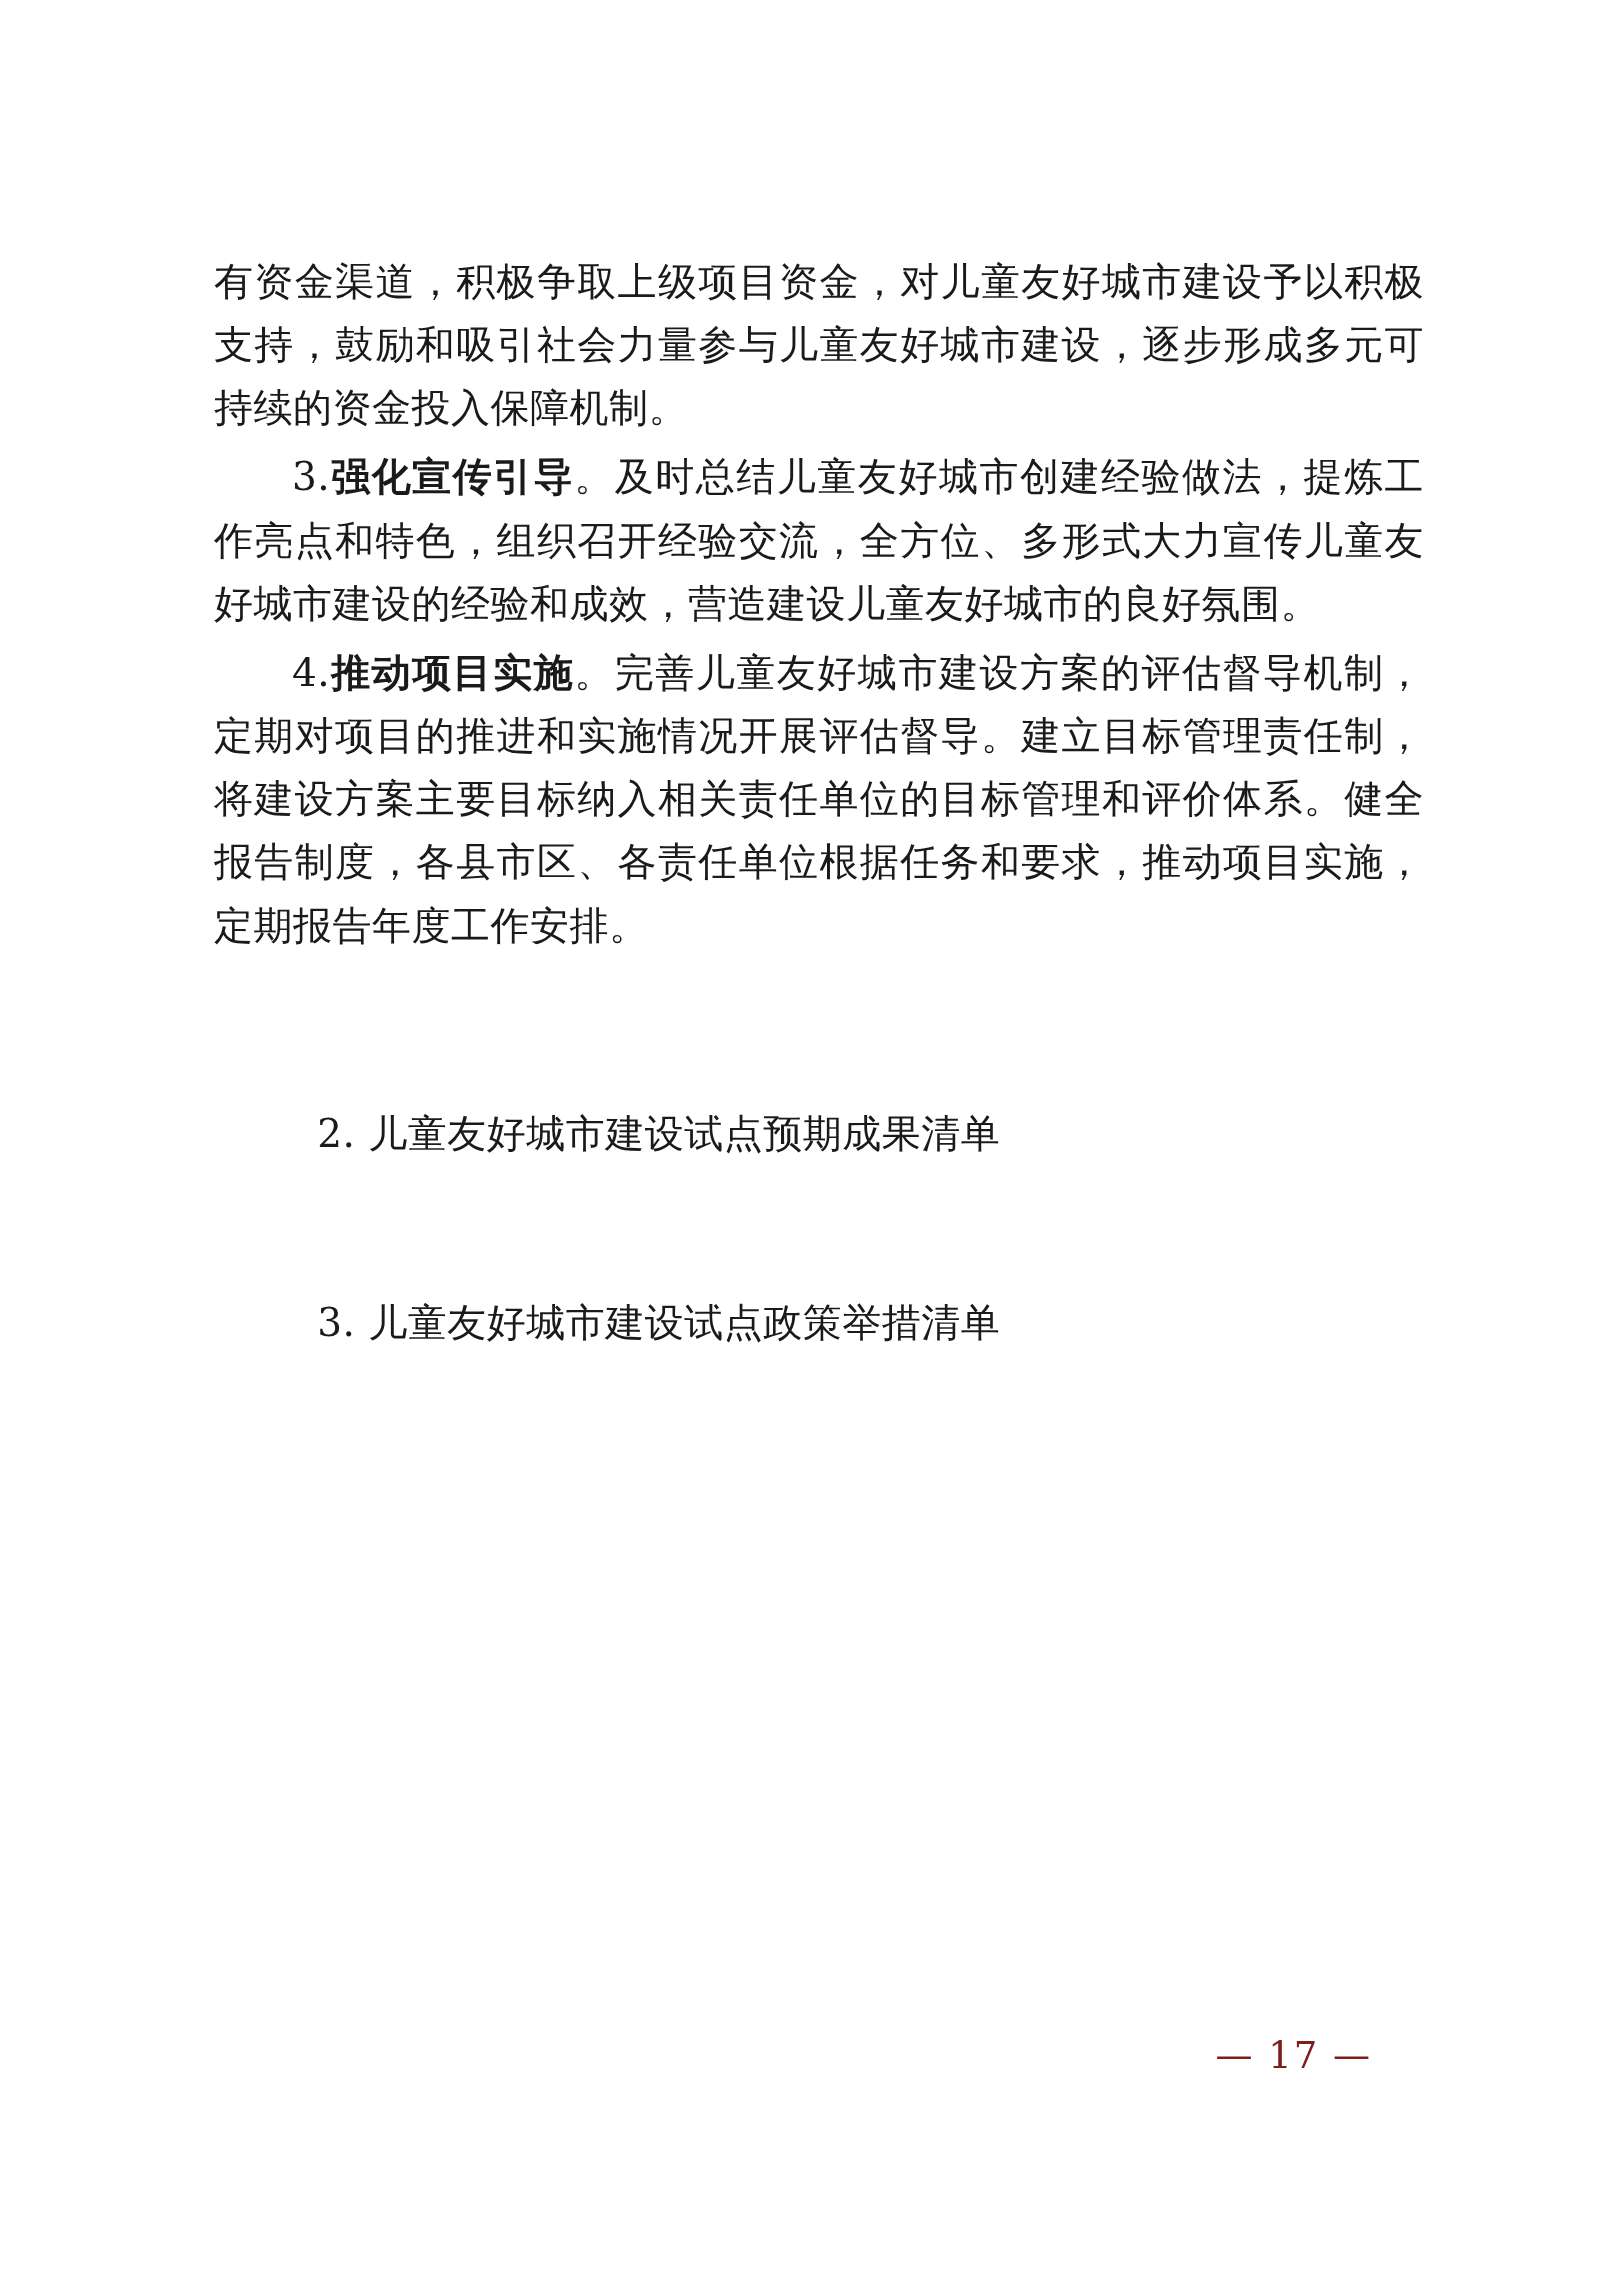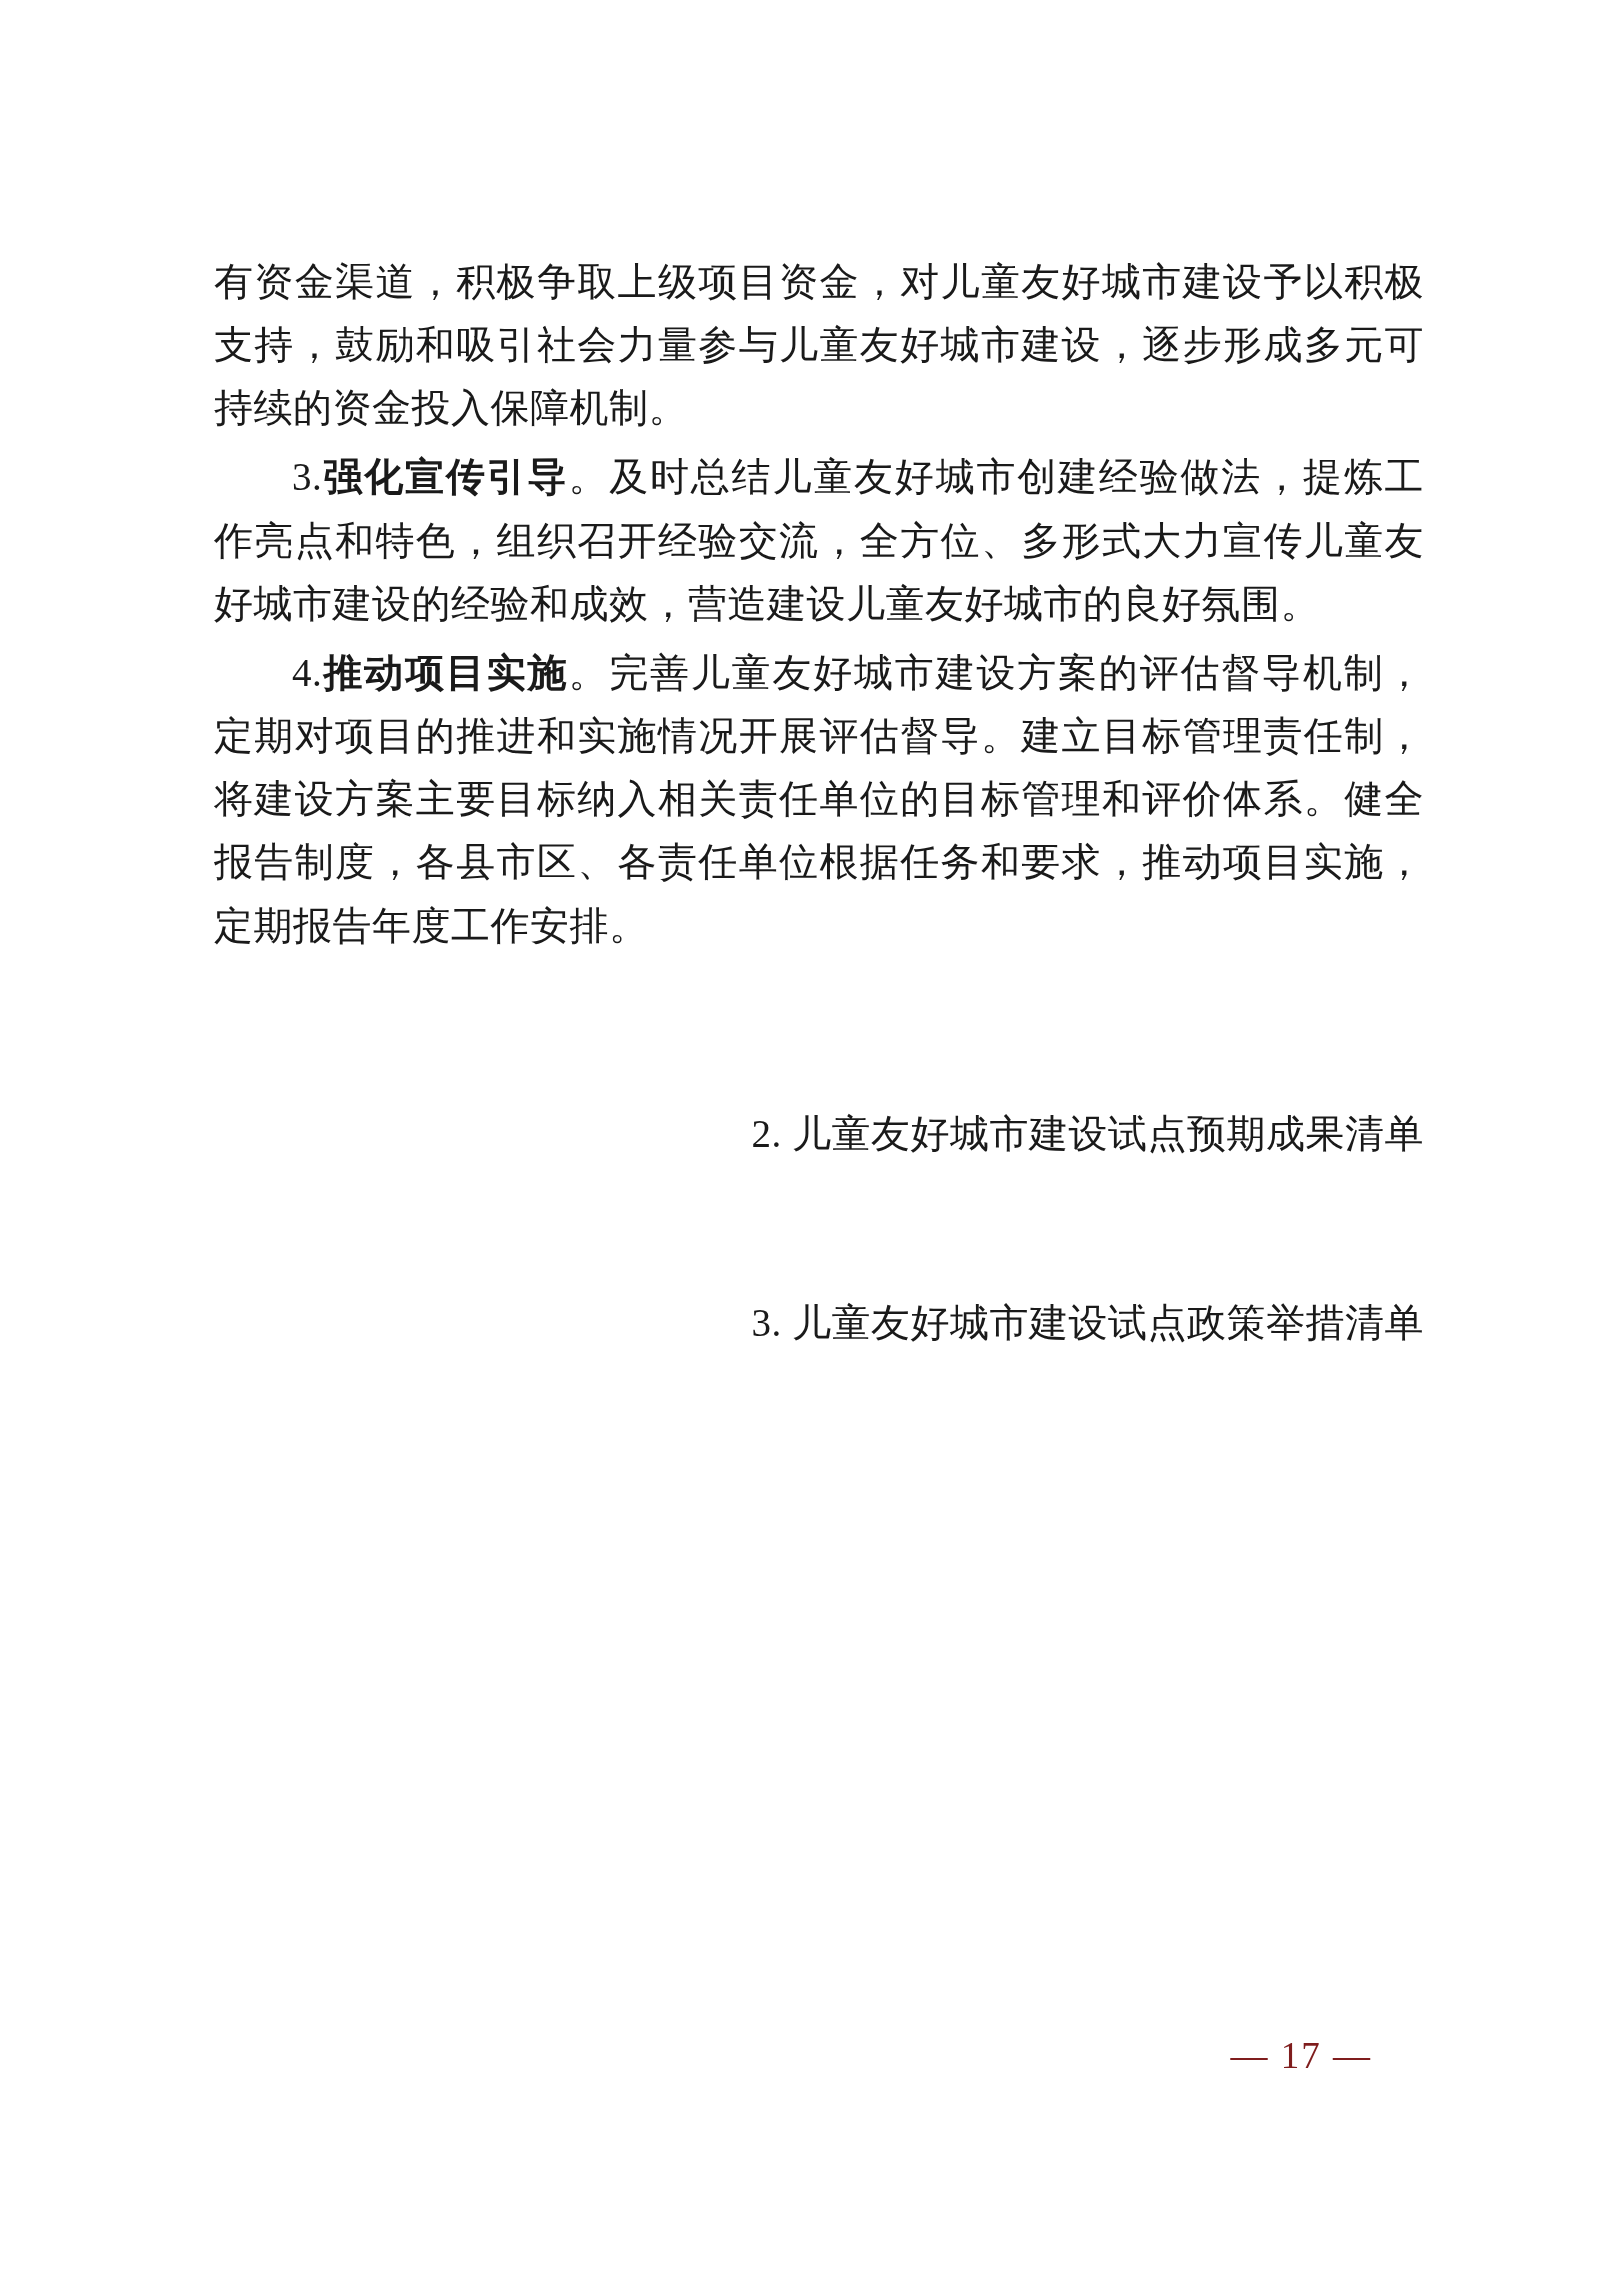--- a/index.html
+++ b/index.html
@@ -15,21 +15,20 @@
     color: #000000;
     overflow: hidden;
   }
   .page {
     position: absolute;
     left: 0;
     top: 0;
     width: 1620px;
     height: 1771px;
     background: #ffffff;
-    font-family: Liberation Serif, serif;
   }
   .content {
     position: absolute;
     left: 214px;
     top: 250px;
     width: 1210px;
   }
   p.para {
     margin: 0 0 5.9px 0;
     font-size: 39px;
@@ -53,21 +52,20 @@
     line-height: 1.62;
     color: #1a1a1a;
     letter-spacing: 0.5px;
     white-space: pre;
   }
   .attach-line.first {
     text-indent: 2em;
   }
   .attach-line.rest {
     text-indent: 4.6em;
-    text-align: right;
   }
   .page-number {
     position: absolute;
     left: 0;
     top: 2034px;
     width: 1372px;
     text-align: right;
     font-size: 37px;
     color: #7f1d1d;
     letter-spacing: 2px;

